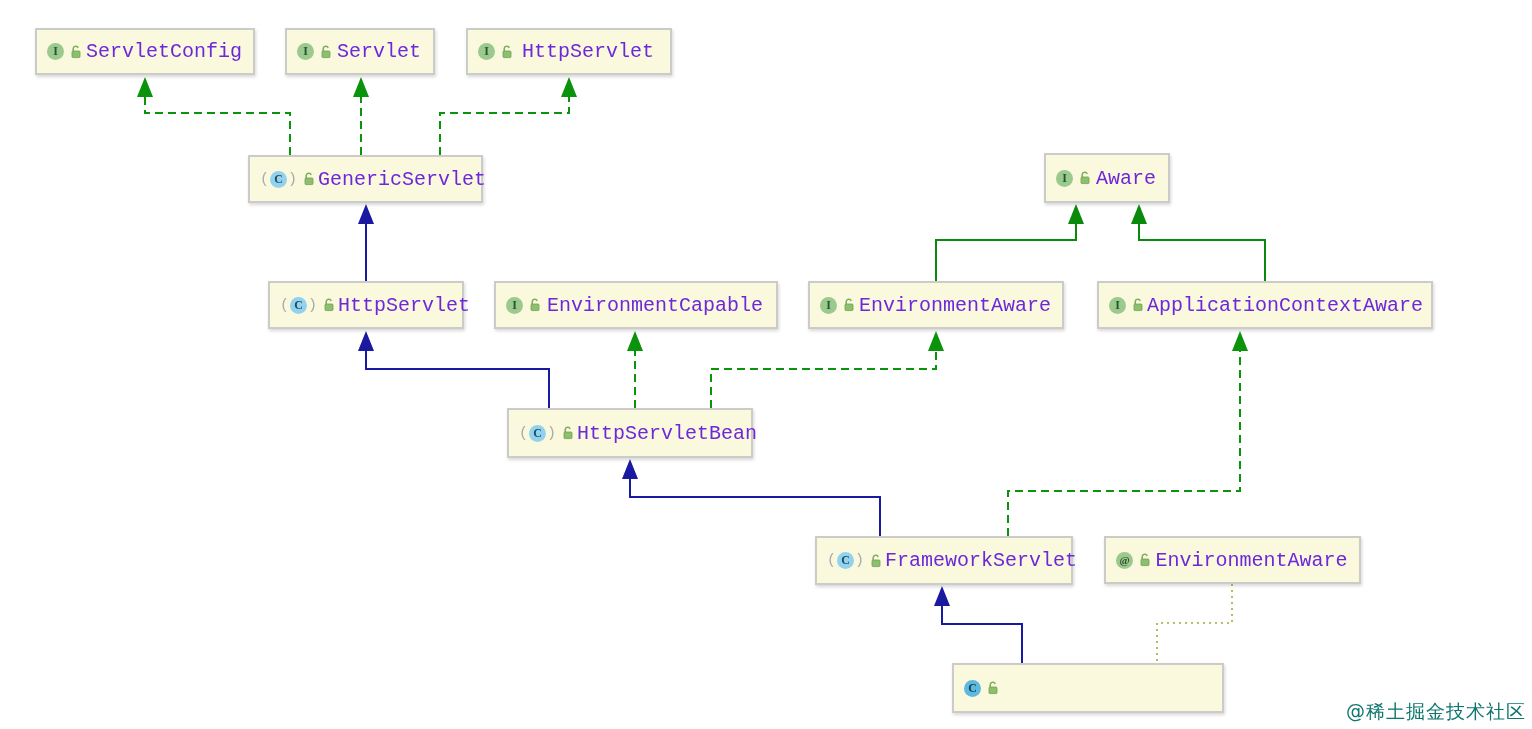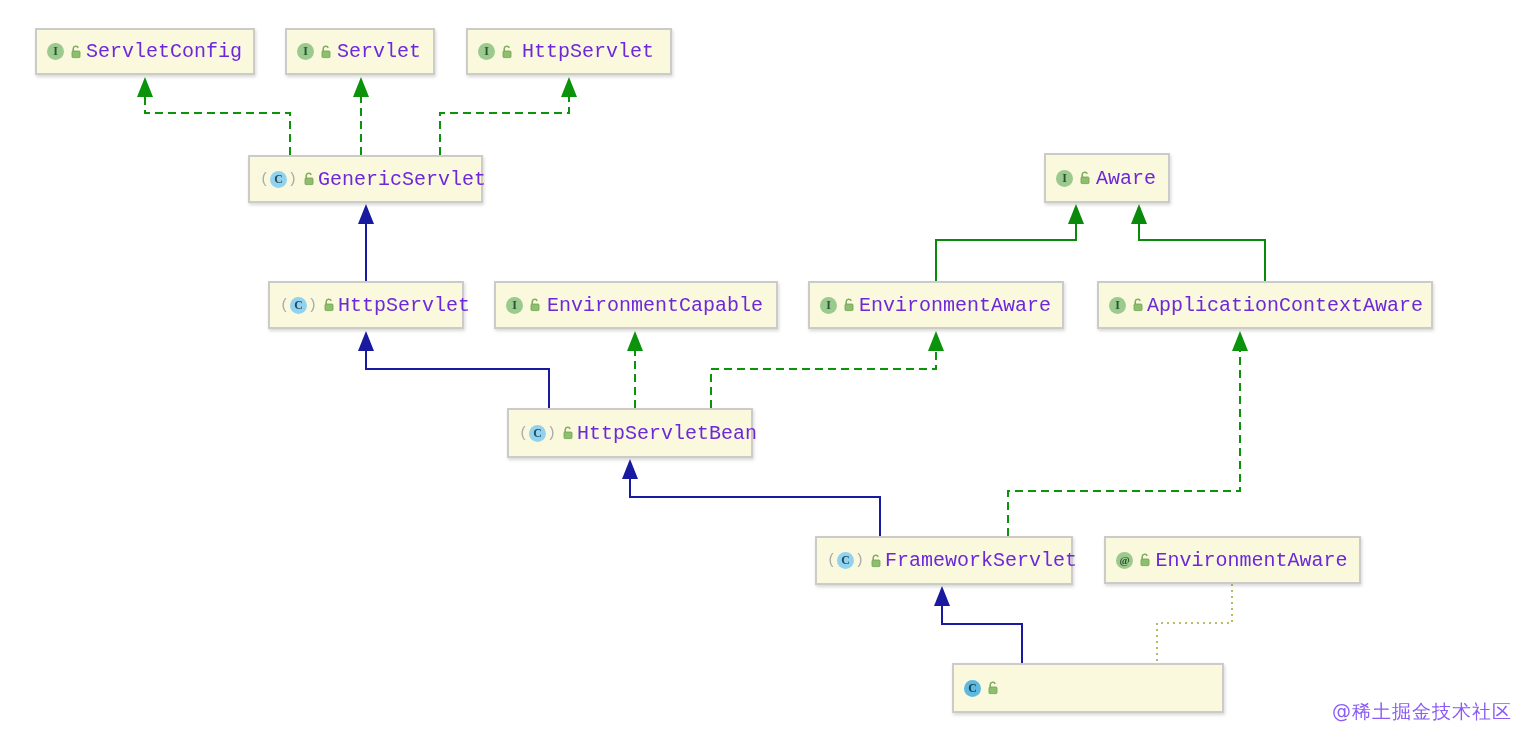--- a/index.html
+++ b/index.html
@@ -14,21 +14,21 @@
   .circ{display:inline-block;width:17px;height:17px;line-height:17px;border-radius:50%;
         text-align:center;font-family:"Liberation Serif","DejaVu Serif",serif;
         font-size:12px;font-weight:bold;}
   .circ.iface{background:#9CC98D;color:#215732;}
   .circ.abs{background:#92D2EE;color:#1F4C5E;}
   .circ.cls{background:#5FB8DF;color:#16424F;}
   .circ.ann{background:#9CC98D;color:#2F4F2F;font-size:11px;}
   .ticon.abs-wrap::before{content:"(";color:#ABABAB;font-size:15px;margin-right:1px;}
   .ticon.abs-wrap::after{content:")";color:#ABABAB;font-size:15px;margin-left:1px;}
   .lock{display:inline-block;margin-left:5px;margin-right:2px;line-height:0;}
-  #watermark{position:absolute;right:20px;bottom:4px;z-index:2;color:#8b5cf6;font-size:19px;
+  #watermark{position:absolute;right:6px;bottom:4px;z-index:2;color:#0f766e;font-size:19px;
              font-family:"DejaVu Sans","Liberation Sans",sans-serif;letter-spacing:1px;}
 </style>
 </head>
 <body>
 
 <div id="canvas">
 
   <svg id="edges" width="1532" height="729" viewBox="0 0 1532 729">
 
     <g stroke="#0C930C" stroke-width="2" fill="none" stroke-dasharray="8 5">

